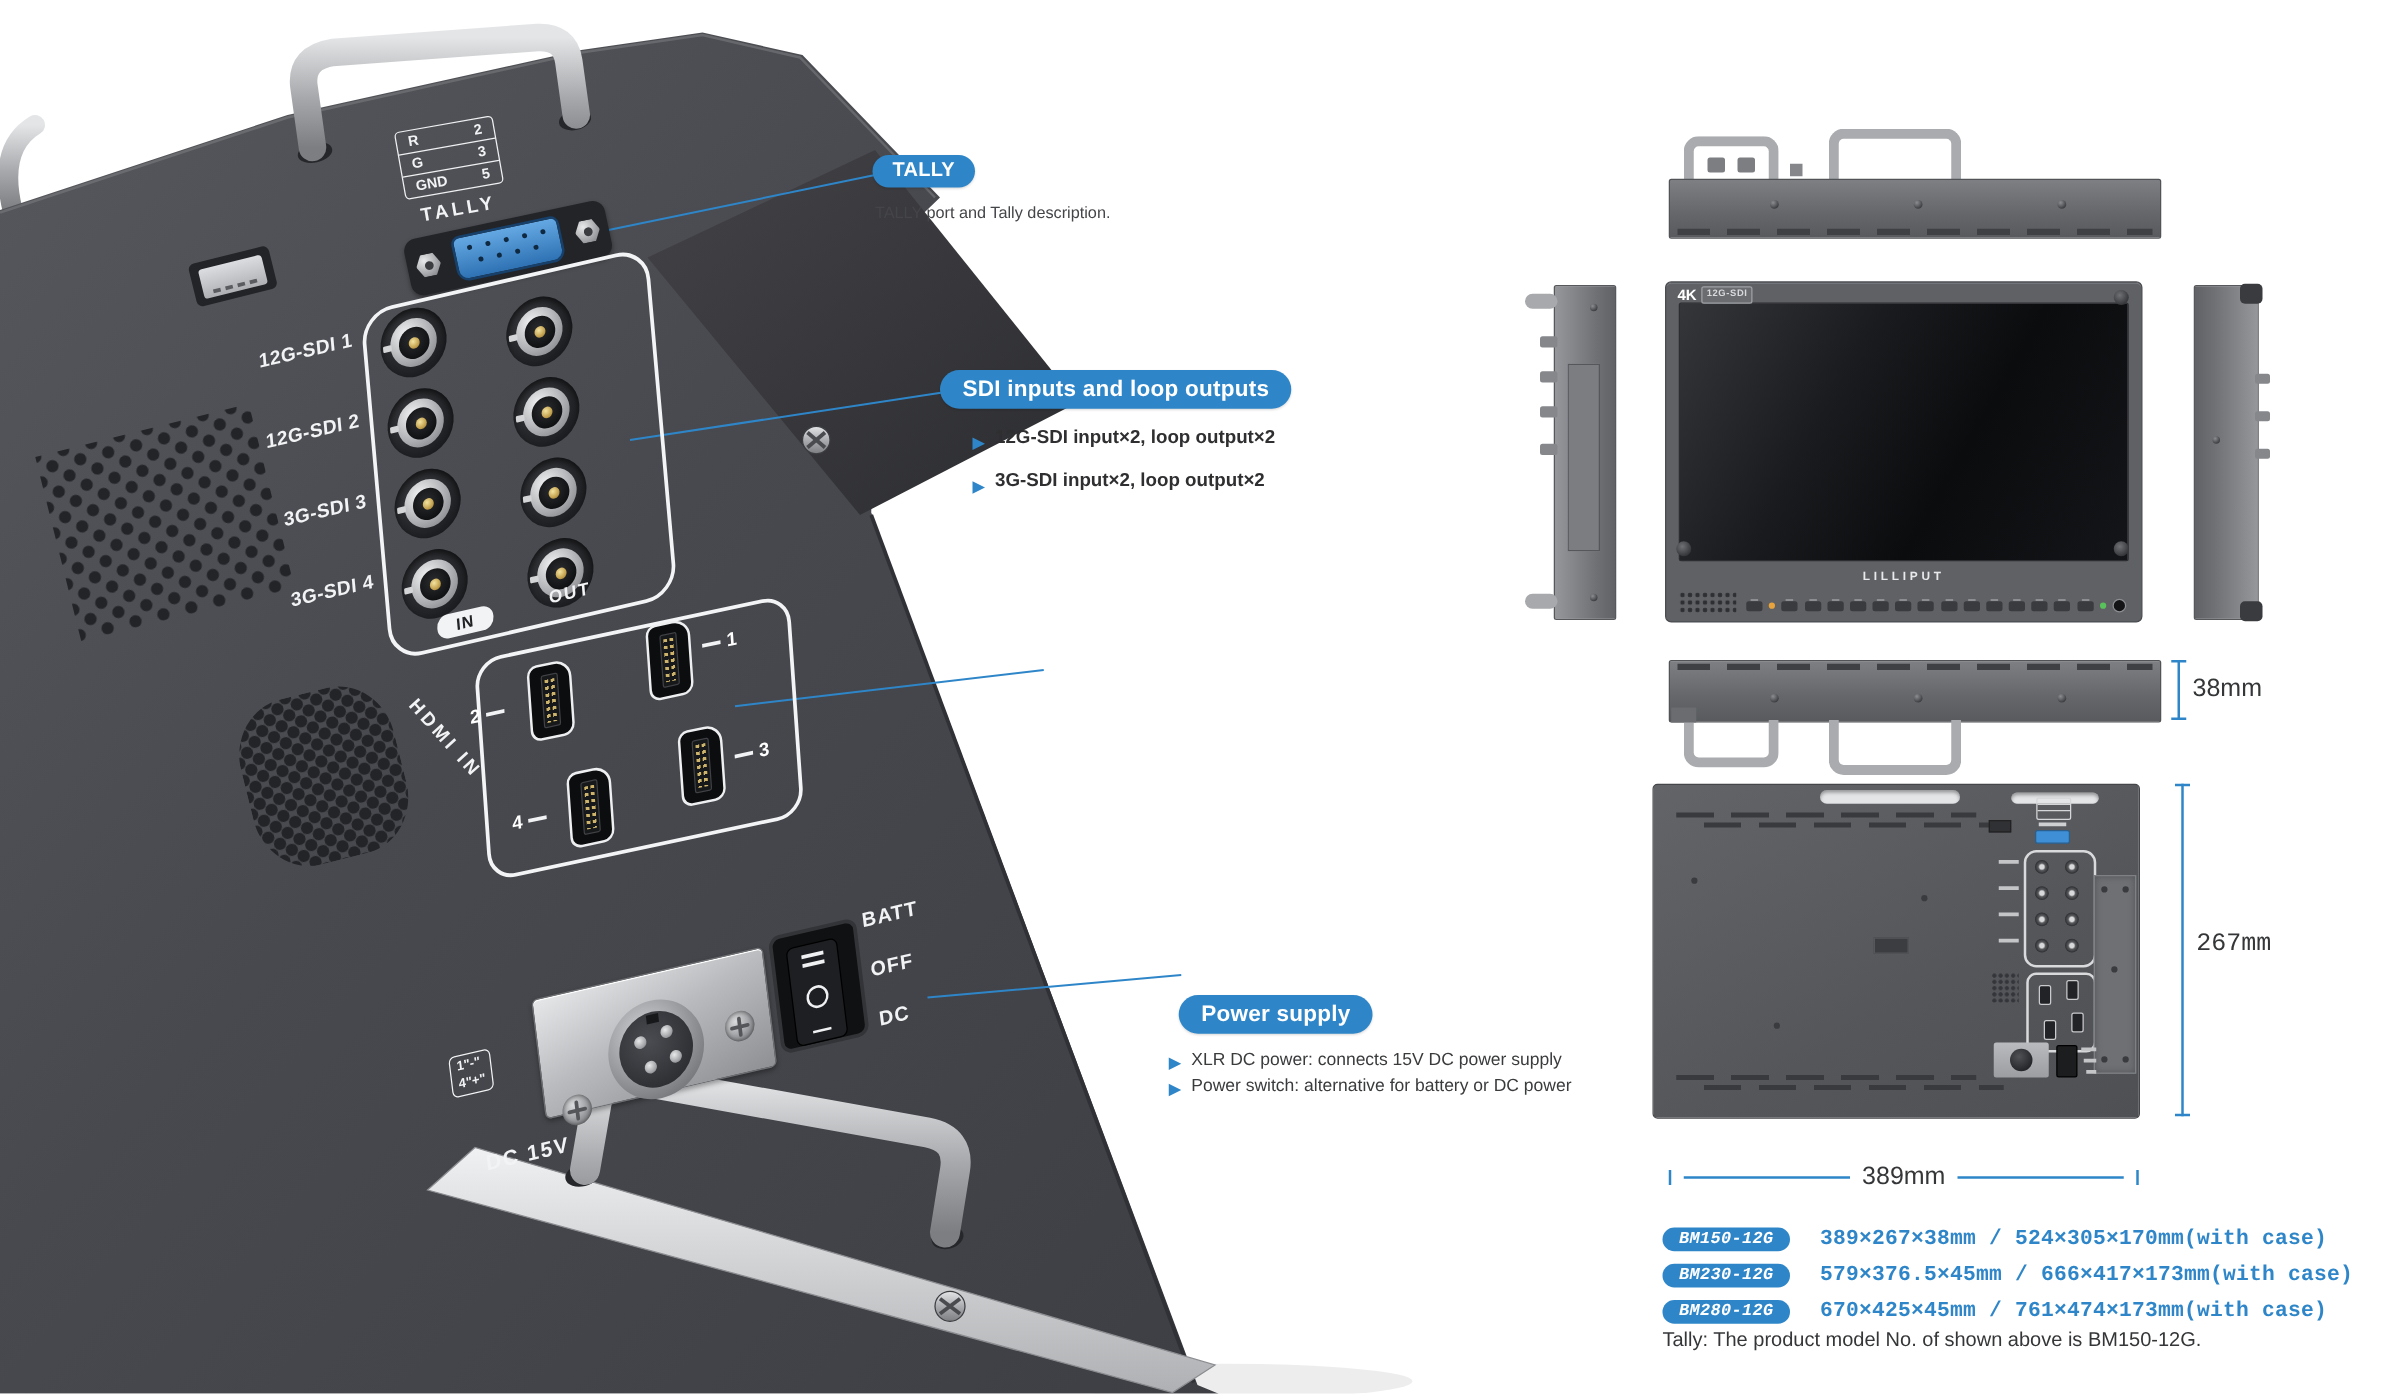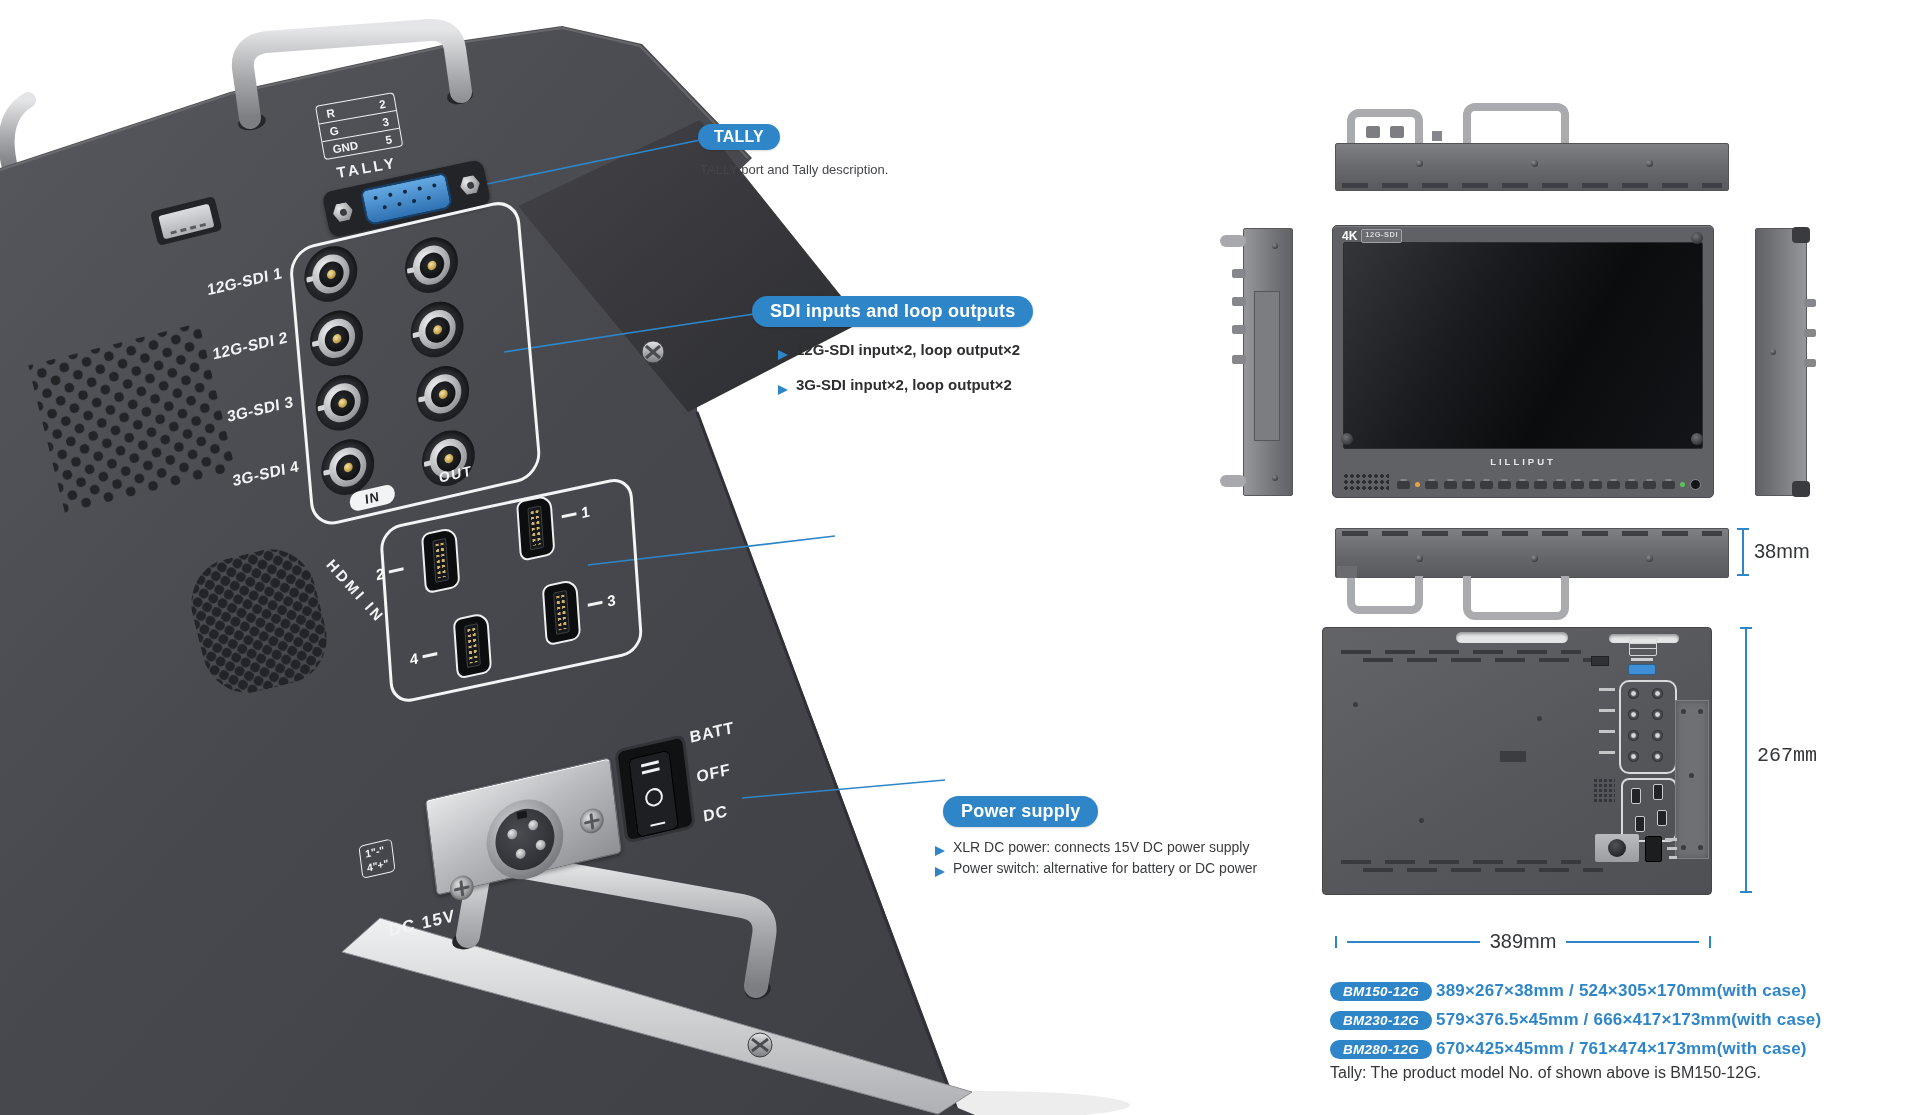--- a/index.html
+++ b/index.html
@@ -176,21 +176,21 @@
 
   
   .vdim{position:absolute;width:2px;background:#2e86c9;}
   .vdim .cap{position:absolute;left:-5px;width:12px;height:2px;background:#2e86c9;}
   .dimtxt{position:absolute;font-size:20px;color:#353638;}
   .hdim{position:absolute;display:flex;align-items:center;gap:10px;}
   .hdim .ln{height:2px;background:#2e86c9;flex:1;}
   .hdim .cp{width:2px;height:12px;background:#2e86c9;flex:0 0 auto;}
 
   
-  .mrow{display:flex;align-items:center;gap:4px;height:26px;}
+  .mrow{display:flex;align-items:center;gap:24px;height:26px;font-family:Liberation Mono, monospace;}
   .mpill{background:#2e86c9;color:#fff;border-radius:12px;font-size:13.5px;font-weight:bold;
          font-style:italic;padding:2px 9px;min-width:84px;text-align:center;letter-spacing:.3px;}
   .mdims{color:#2e86c9;font-weight:bold;font-size:17px;letter-spacing:.2px;}
   .note{position:absolute;left:1330px;top:1064px;font-size:16px;color:#353638;}
 </style>
 </head>
 <body>
 
 <div id="stage">
 

